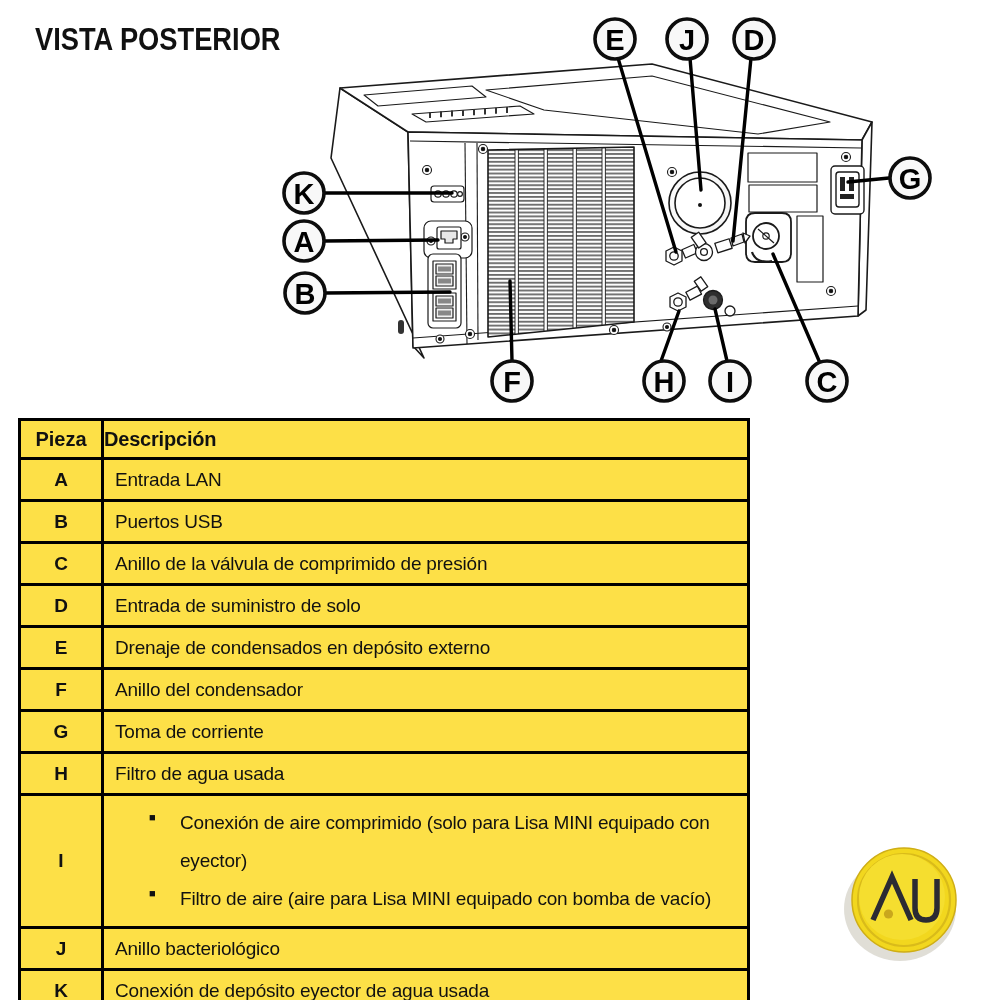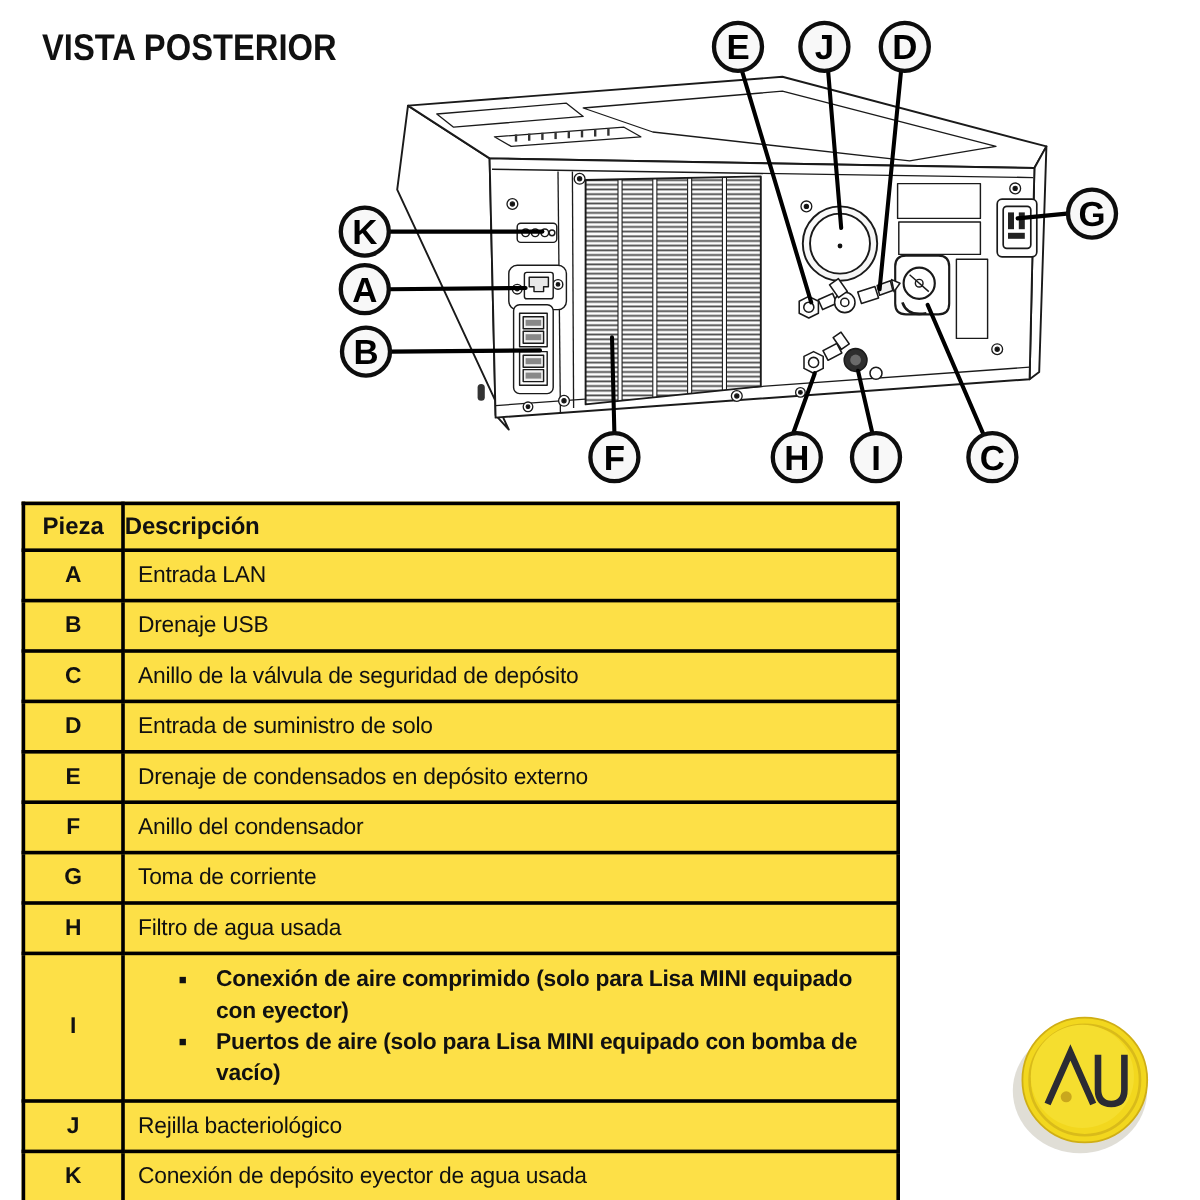--- a/index.html
+++ b/index.html
@@ -14,21 +14,21 @@
   table.parts{
     position:absolute;left:18px;top:418px;width:732px;
     border-collapse:collapse;table-layout:fixed;background:#fde047;
   }
   table.parts td{border:3px solid #000;vertical-align:middle;}
   td.part{width:80px;text-align:center;font-weight:700;font-size:19px;height:37px;}
   td.desc{font-size:19px;padding:0 6px 0 11px;letter-spacing:-0.2px;}
   tr.hdr td{font-weight:700;font-size:20px;text-align:center;height:36px;padding:0;}
   tr.hdr td.desc-h{text-align:left;}
   ul.blist{list-style:none;margin:8px 0 8px 0;padding:0 0 0 34px;}
-  ul.blist li{position:relative;padding-left:31px;max-width:570px;line-height:26px;margin:0;font-weight:bold;}
+  ul.blist li{position:relative;padding-left:31px;max-width:570px;line-height:38px;margin:0;}
   ul.blist li::before{content:"■";position:absolute;left:0;top:0;font-size:11px;line-height:26px;}
   
   #logo{position:absolute;left:838px;top:836px;}
 </style>
 </head>
 <body>
 
 <div class="page-title">VISTA POSTERIOR</div>
 
 <svg id="diagram" width="1000" height="416" viewBox="0 0 1000 416">
@@ -280,25 +280,25 @@
       <tr class="hdr">
     <td class="part">Pieza</td>
     <td class="desc desc-h">Descripción</td>
   </tr>
   <tr>
     <td class="part">A</td>
     <td class="desc">Entrada LAN</td>
   </tr>
   <tr>
     <td class="part">B</td>
-    <td class="desc">Drenaje USB</td>
+    <td class="desc">Puertos USB</td>
   </tr>
   <tr>
     <td class="part">C</td>
-    <td class="desc">Anillo de la válvula de seguridad de depósito</td>
+    <td class="desc">Anillo de la válvula de comprimido de presión</td>
   </tr>
   <tr>
     <td class="part">D</td>
     <td class="desc">Entrada de suministro de solo</td>
   </tr>
   <tr>
     <td class="part">E</td>
     <td class="desc">Drenaje de condensados en depósito externo</td>
   </tr>
   <tr>
@@ -311,27 +311,27 @@
   </tr>
   <tr>
     <td class="part">H</td>
     <td class="desc">Filtro de agua usada</td>
   </tr>
   <tr>
     <td class="part">I</td>
     <td class="desc">
       <ul class="blist">
         <li>Conexión de aire comprimido (solo para Lisa MINI equipado con eyector)</li>
-        <li>Puertos de aire (solo para Lisa MINI equipado con bomba de vacío)</li>
+        <li>Filtro de aire (aire para Lisa MINI equipado con bomba de vacío)</li>
       </ul>
     </td>
   </tr>
   <tr>
     <td class="part">J</td>
-    <td class="desc">Rejilla bacteriológico</td>
+    <td class="desc">Anillo bacteriológico</td>
   </tr>
   <tr>
     <td class="part">K</td>
     <td class="desc">Conexión de depósito eyector de agua usada</td>
   </tr>
 </tbody>
   </table>
 
 <svg id="logo" width="140" height="140" viewBox="0 0 140 140">
   <ellipse cx="62" cy="73" rx="56" ry="52" fill="rgba(60,50,0,0.16)"></ellipse>

